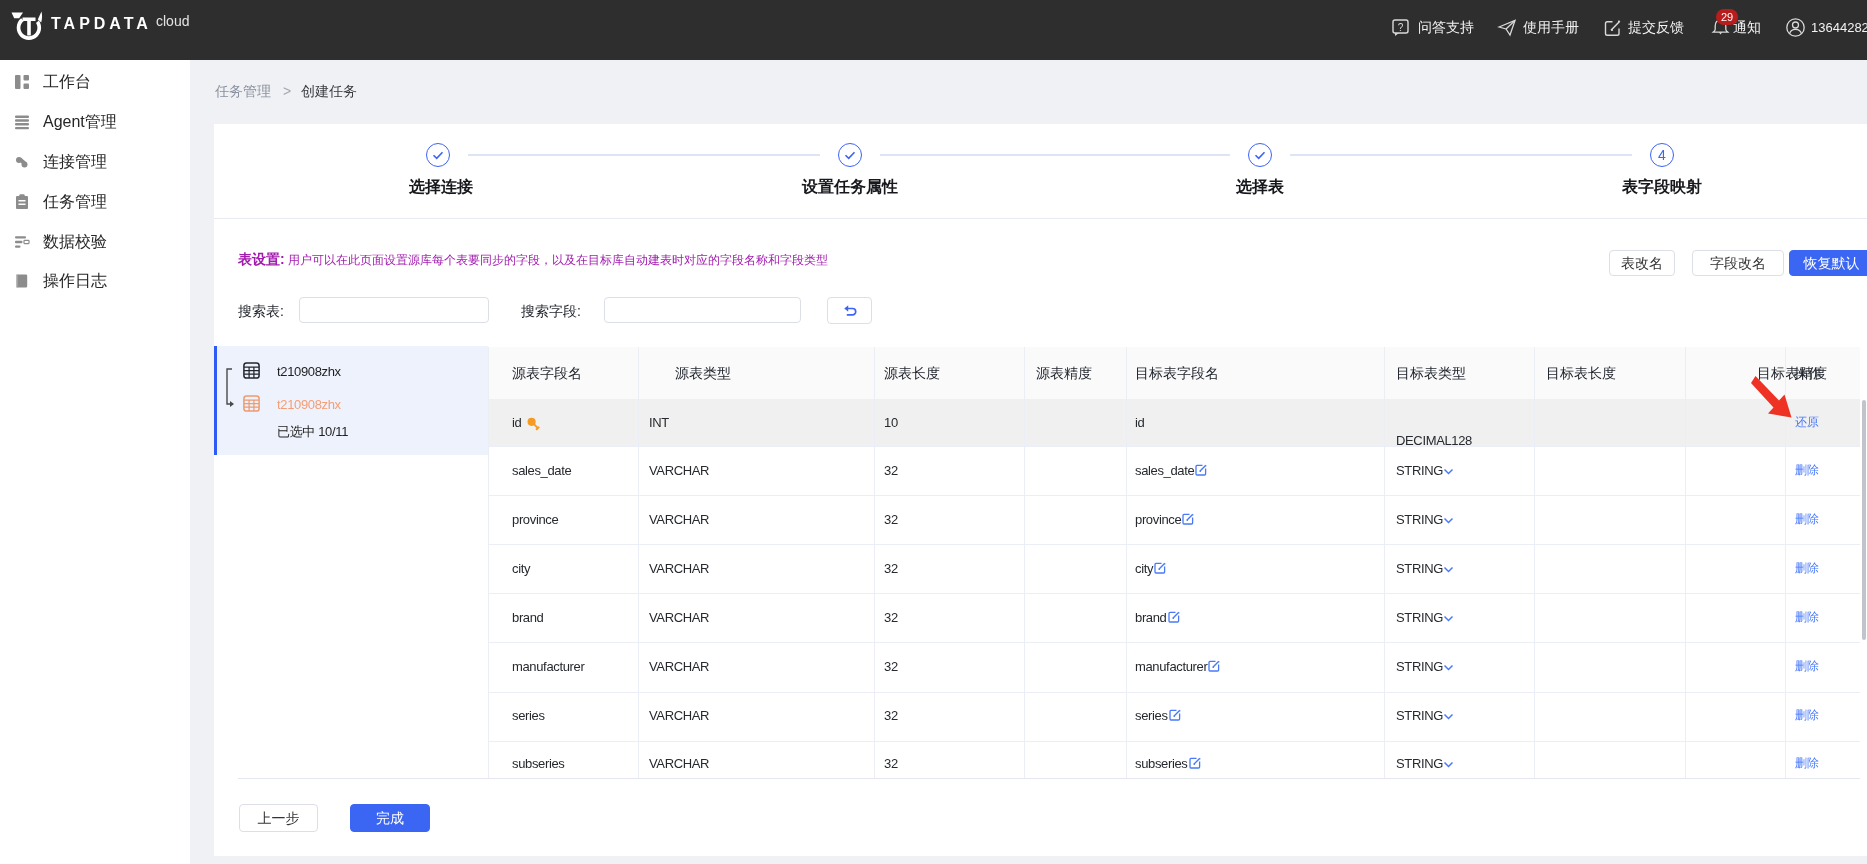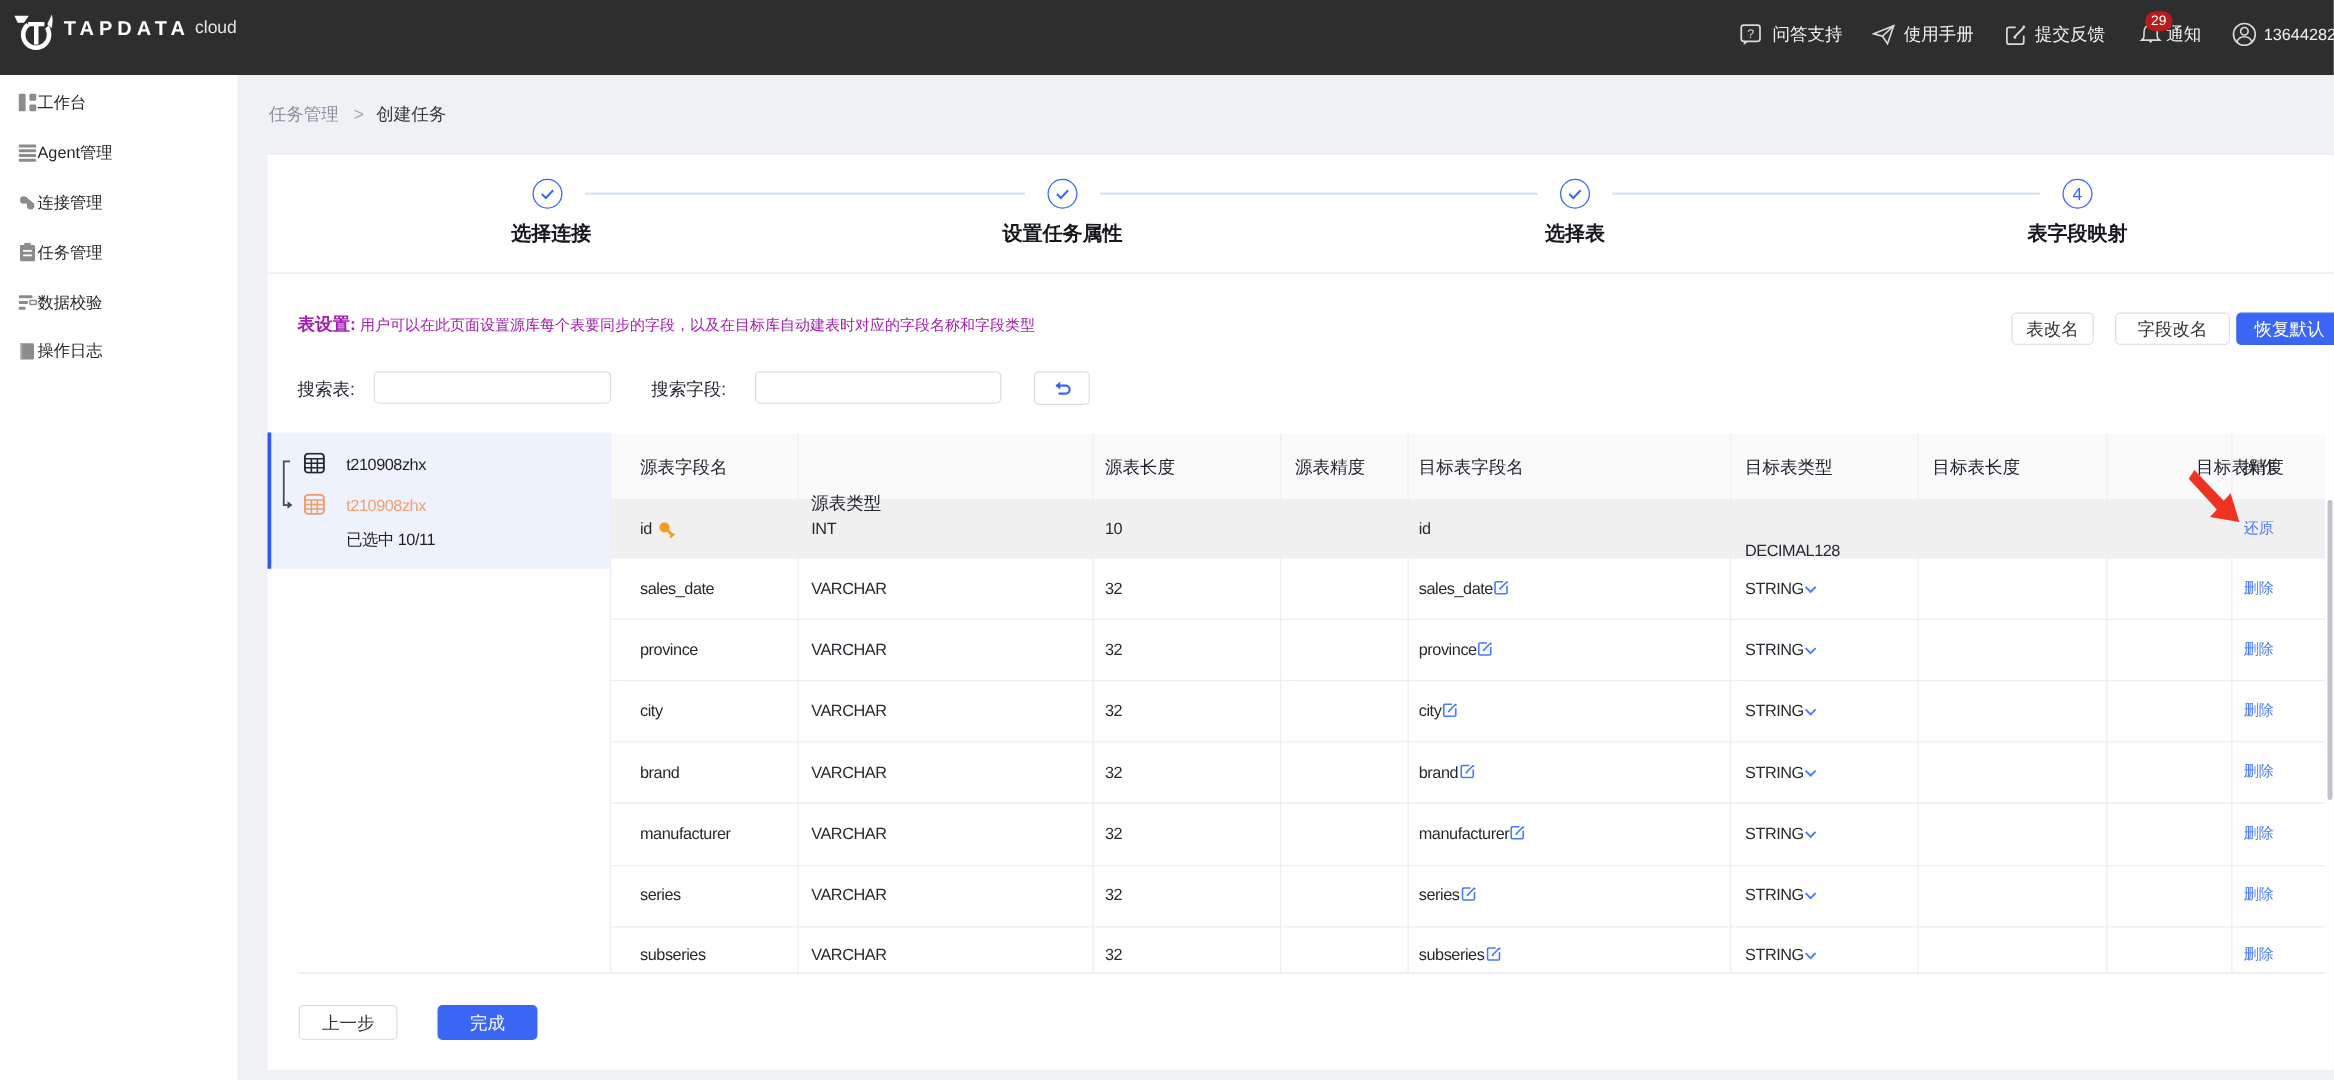--- a/index.html
+++ b/index.html
@@ -1,21 +1,21 @@
 <!DOCTYPE html>
 <html><head>
 <meta charset="utf-8">
 <style>
 * { margin:0; padding:0; box-sizing:border-box; }
 html,body { width:1867px; height:864px; overflow:hidden; font-family:"Liberation Sans",sans-serif; background:#eff1f4; }
 .abs { position:absolute; }
 #topbar { position:absolute; left:0; top:0; width:1867px; height:60px; background:#2e2e2e; }
 #sidebar { position:absolute; left:0; top:60px; width:190px; height:804px; background:#ffffff; }
 .side-item { position:absolute; left:0; width:190px; height:20px; }
-.side-item .lab { position:absolute; left:30px; top:0; font-size:13px; color:#262626; line-height:20px; }
+.side-item .lab { position:absolute; left:43px; top:0; font-size:16px; color:#262626; line-height:20px; }
 .side-item svg { position:absolute; left:14px; top:2px; }
 #card { position:absolute; left:214px; top:124px; width:1653px; height:732px; background:#ffffff; }
 .crumb { position:absolute; top:84px; font-size:14px; line-height:15px; }
 .step-circle { position:absolute; top:143px; width:24px; height:24px; border:1.5px solid #3e63f7; border-radius:50%; background:#fff; }
 .step-line { position:absolute; top:153.5px; height:2px; background:#dde4f3; }
 .step-label { position:absolute; top:177px; width:200px; text-align:center; font-size:16px; font-weight:bold; color:#16181c; }
 .btn { position:absolute; border:1px solid #dcdfe6; border-radius:4px; background:#fff; font-size:14px; color:#333; text-align:center; }
 .btn-blue { background:#3a66f3; border-color:#3a66f3; color:#fff; }
 .inputbox { position:absolute; top:297px; height:26px; border:1px solid #dcdfe6; border-radius:4px; background:#fff; }
 .hline { position:absolute; background:#ebeef5; height:1px; }
@@ -164,21 +164,21 @@
     <path d="M3.5 5.5 L10.5 5.5 A3.2 3.2 0 0 1 10.5 11.9 L5.5 11.9" stroke-linecap="round"></path>
     <path d="M6.2 2.2 L2.5 5.5 L6.2 8.8 Z" fill="#3e63f7" stroke="none"></path>
   </svg>
 </div>
 
 <div class="abs" style="left:488px;top:347px;width:1372px;height:52px;background:#fafafa;"></div>
 
 <div class="abs" style="left:488px;top:399px;width:1372px;height:47px;background:#f0f0f0;"></div>
 
 <div class="th" style="left:512px;top:365px;">源表字段名</div>
-<div class="th" style="left:649px;top:365px;margin-top:29px;">源表类型</div>
+<div class="th" style="left:675px;top:365px;">源表类型</div>
 <div class="th" style="left:884px;top:365px;">源表长度</div>
 <div class="th" style="left:1036px;top:365px;">源表精度</div>
 <div class="th" style="left:1135px;top:365px;">目标表字段名</div>
 <div class="th" style="left:1396px;top:365px;">目标表类型</div>
 <div class="th" style="left:1546px;top:365px;">目标表长度</div>
 <div class="th" style="left:1725px;top:365px;margin-left:32px;">目标表精度</div>
 <div class="th" style="left:1794px;top:365px;">操作</div>
 
 <div class="vline" style="left:488px;top:347px;height:432px;"></div>
 <div class="vline" style="left:638px;top:347px;height:432px;"></div>

